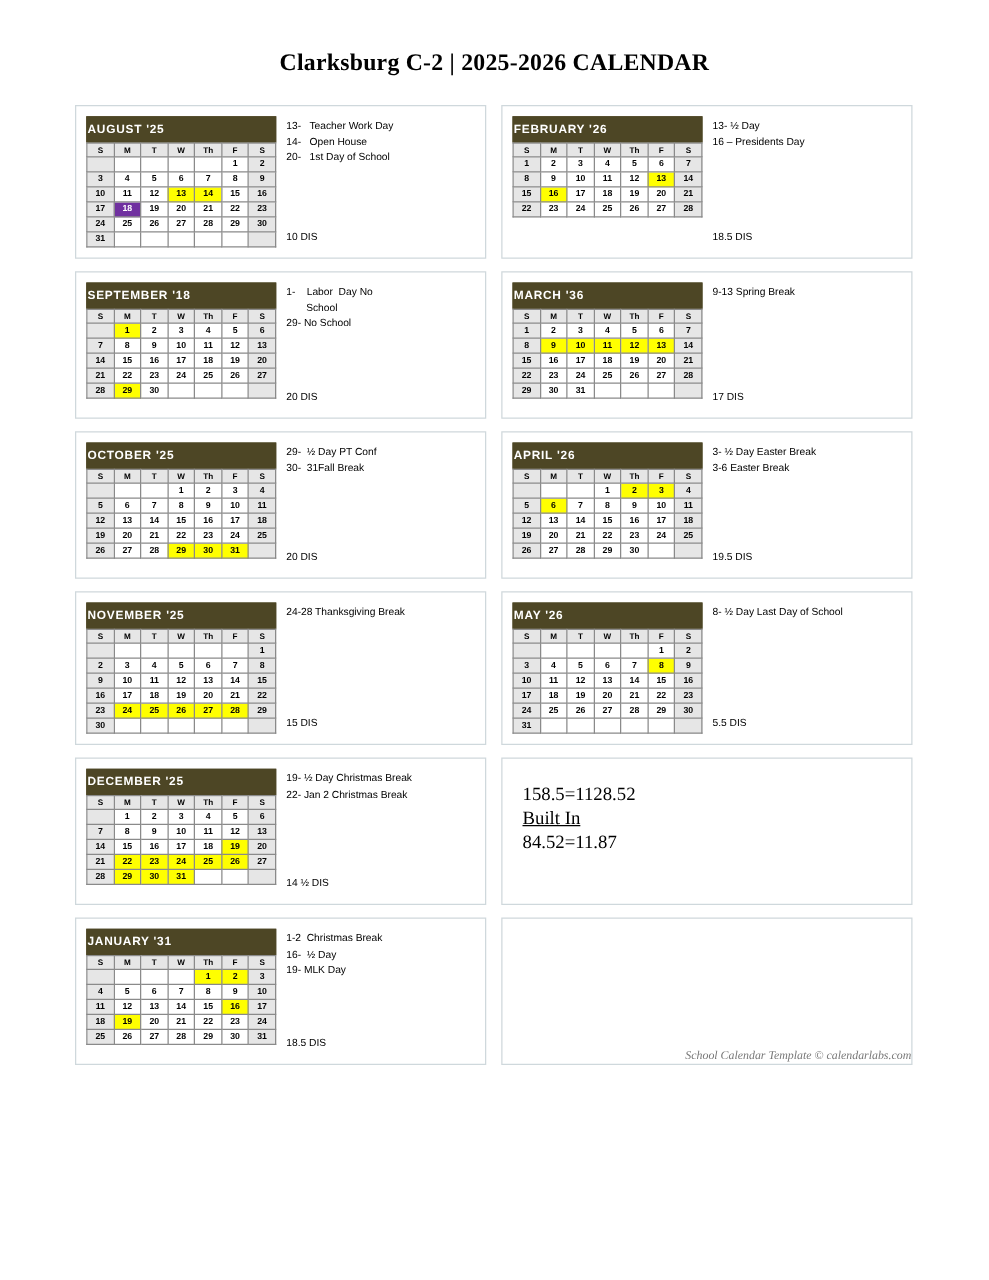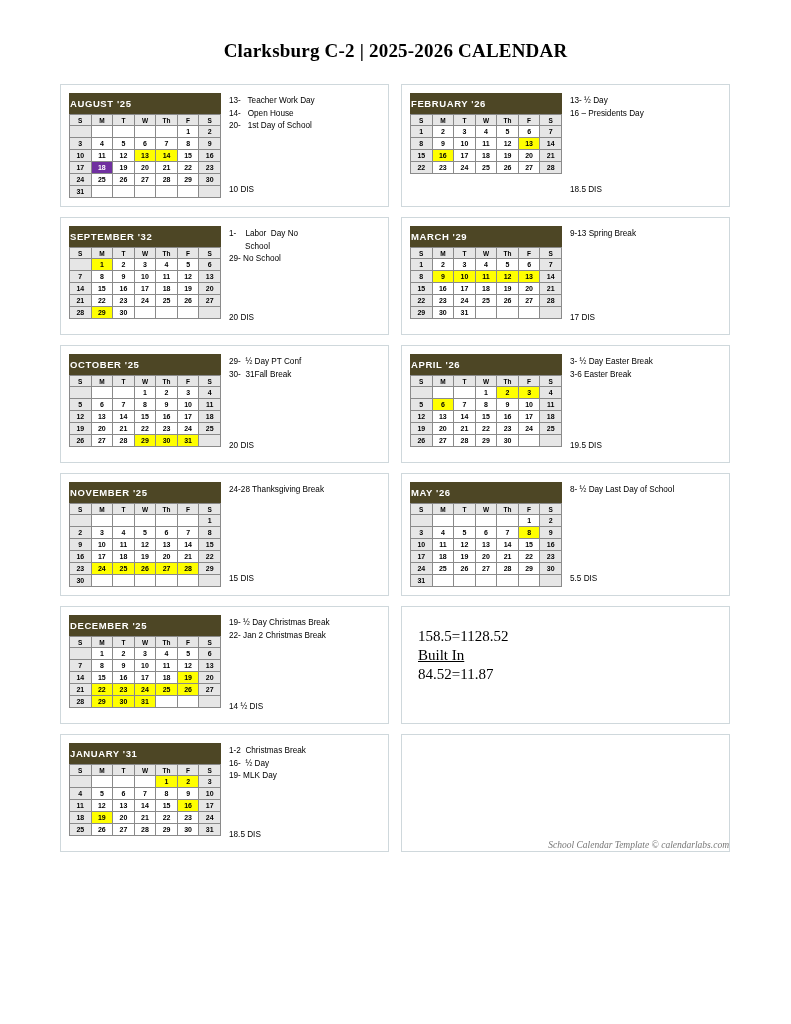--- a/index.html
+++ b/index.html
@@ -291,21 +291,21 @@
           </table>
         </div>
         <div class="notes">
           <div class="line">13- ½ Day</div>
           <div class="line">16 – Presidents Day</div>
           <div class="dis">18.5 DIS</div>
         </div>
       </div>
       <div class="cell">
         <div class="cal">
-          <div class="cal-header">SEPTEMBER '32</div>
+          <div class="cal-header">SEPTEMBER '18</div>
           <table class="days">
             <thead>
               <tr>
                 <th>S</th>
                 <th>M</th>
                 <th>T</th>
                 <th>W</th>
                 <th>Th</th>
                 <th>F</th>
                 <th>S</th>
@@ -362,21 +362,21 @@
         </div>
         <div class="notes">
           <div class="line">1-    Labor  Day No</div>
           <div class="line">       School</div>
           <div class="line">29- No School</div>
           <div class="dis">20 DIS</div>
         </div>
       </div>
       <div class="cell">
         <div class="cal">
-          <div class="cal-header">MARCH '29</div>
+          <div class="cal-header">MARCH '36</div>
           <table class="days">
             <thead>
               <tr>
                 <th>S</th>
                 <th>M</th>
                 <th>T</th>
                 <th>W</th>
                 <th>Th</th>
                 <th>F</th>
                 <th>S</th>

